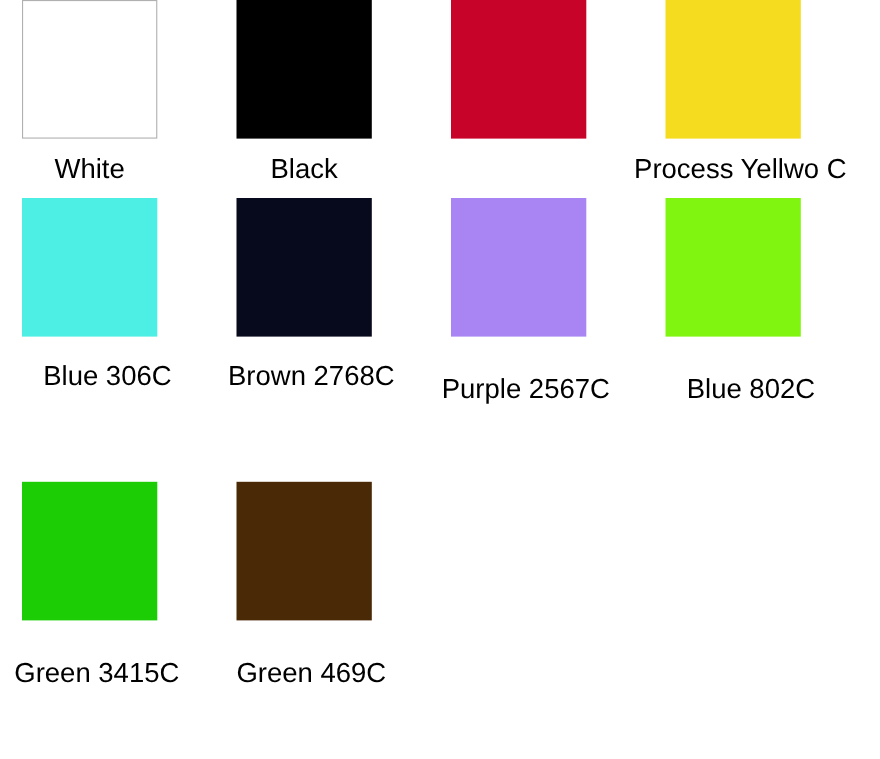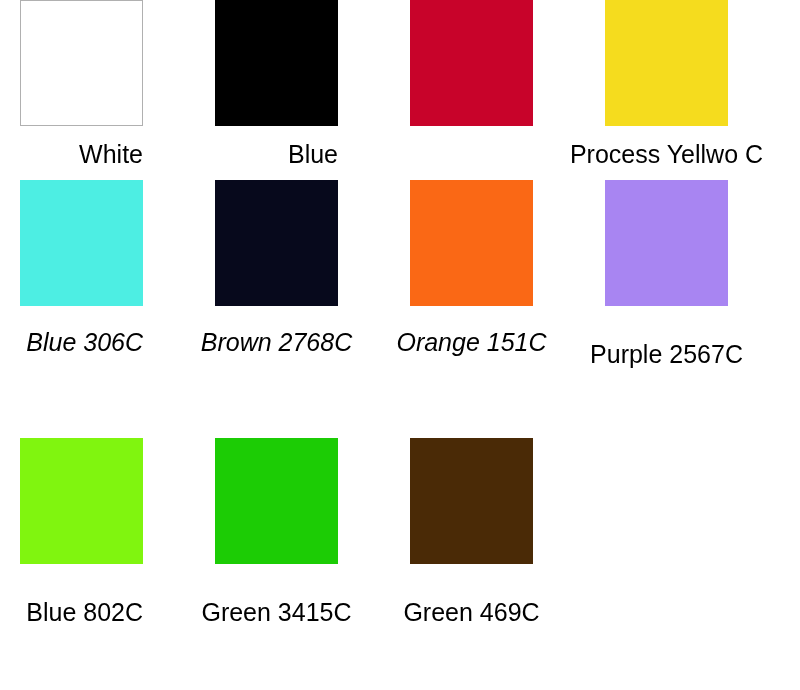--- a/index.html
+++ b/index.html
@@ -62,33 +62,33 @@
     font-size: 25px;
     line-height: 28px;
     font-weight: 400;
     color: #000000;
     white-space: nowrap;
     box-sizing: border-box;
   }
 
   
   .row-1 .swatch-chip { margin-top: 0px; }
-  .row-1 .swatch-label { margin-top: 14px; text-align: right; }
+  .row-1 .swatch-label { margin-top: 14px; }
 
   
   .row-2 .swatch-chip { margin-top: 0px; }
-  .row-2 .swatch-label { margin-top: 22px; font-style: italic; }
+  .row-2 .swatch-label { margin-top: 22px; }
 
   
   .row-3 .swatch-chip { margin-top: 0px; }
   .row-3 .swatch-label { margin-top: 34px; }
 
   
   .swatch-label.wide {
-    width: 123px;
+    width: 136px;
     overflow: visible;
   }
   .swatch-label.wide > span {
     display: inline-block;
     position: relative;
     left: 50%;
     transform: translateX(-50%);
     white-space: nowrap;
   }
 </style>
@@ -96,40 +96,36 @@
 <body>
 
 <div id="swatch-chart">
   <div class="swatch-grid">
       <div class="swatch-cell row-1">
         <div class="swatch-chip has-outline" style="background-color: rgb(255, 255, 255); border-color: rgb(176, 176, 176);"></div>
         <div class="swatch-label">White</div>
       </div>
       <div class="swatch-cell row-1">
         <div class="swatch-chip" style="background-color: rgb(0, 0, 0);"></div>
-        <div class="swatch-label">Blue</div>
+        <div class="swatch-label">Black</div>
       </div>
       <div class="swatch-cell row-1">
         <div class="swatch-chip" style="background-color: rgb(200, 3, 42);"></div>
       </div>
       <div class="swatch-cell row-1">
         <div class="swatch-chip" style="background-color: rgb(245, 220, 30);"></div>
         <div class="swatch-label wide"><span>Process Yellwo C</span></div>
       </div>
       <div class="swatch-cell row-2">
         <div class="swatch-chip" style="background-color: rgb(77, 238, 227);"></div>
         <div class="swatch-label wide"><span>Blue 306C</span></div>
       </div>
       <div class="swatch-cell row-2">
         <div class="swatch-chip" style="background-color: rgb(7, 9, 28);"></div>
         <div class="swatch-label wide"><span>Brown 2768C</span></div>
-      </div>
-      <div class="swatch-cell row-2">
-        <div class="swatch-chip" style="background-color: rgb(250, 104, 21);"></div>
-        <div class="swatch-label wide"><span>Orange 151C</span></div>
       </div>
       <div class="swatch-cell row-3">
         <div class="swatch-chip" style="background-color: rgb(168, 133, 242);"></div>
         <div class="swatch-label wide"><span>Purple 2567C</span></div>
       </div>
       <div class="swatch-cell row-3">
         <div class="swatch-chip" style="background-color: rgb(128, 245, 15);"></div>
         <div class="swatch-label wide"><span>Blue 802C</span></div>
       </div>
       <div class="swatch-cell row-3">

